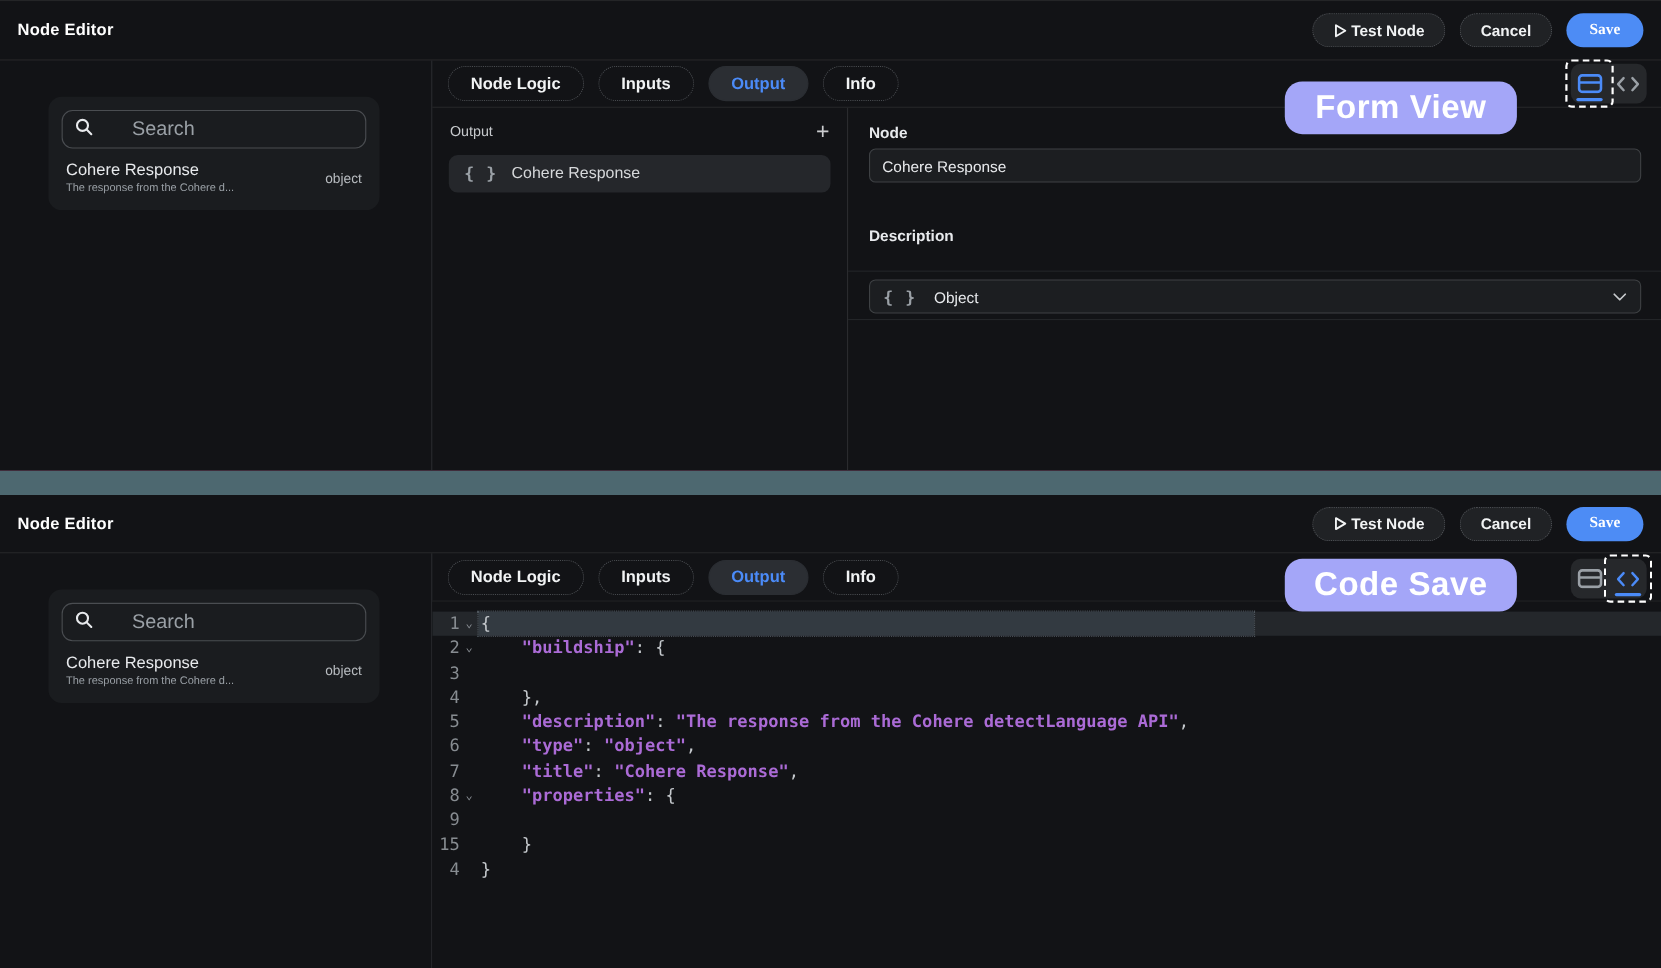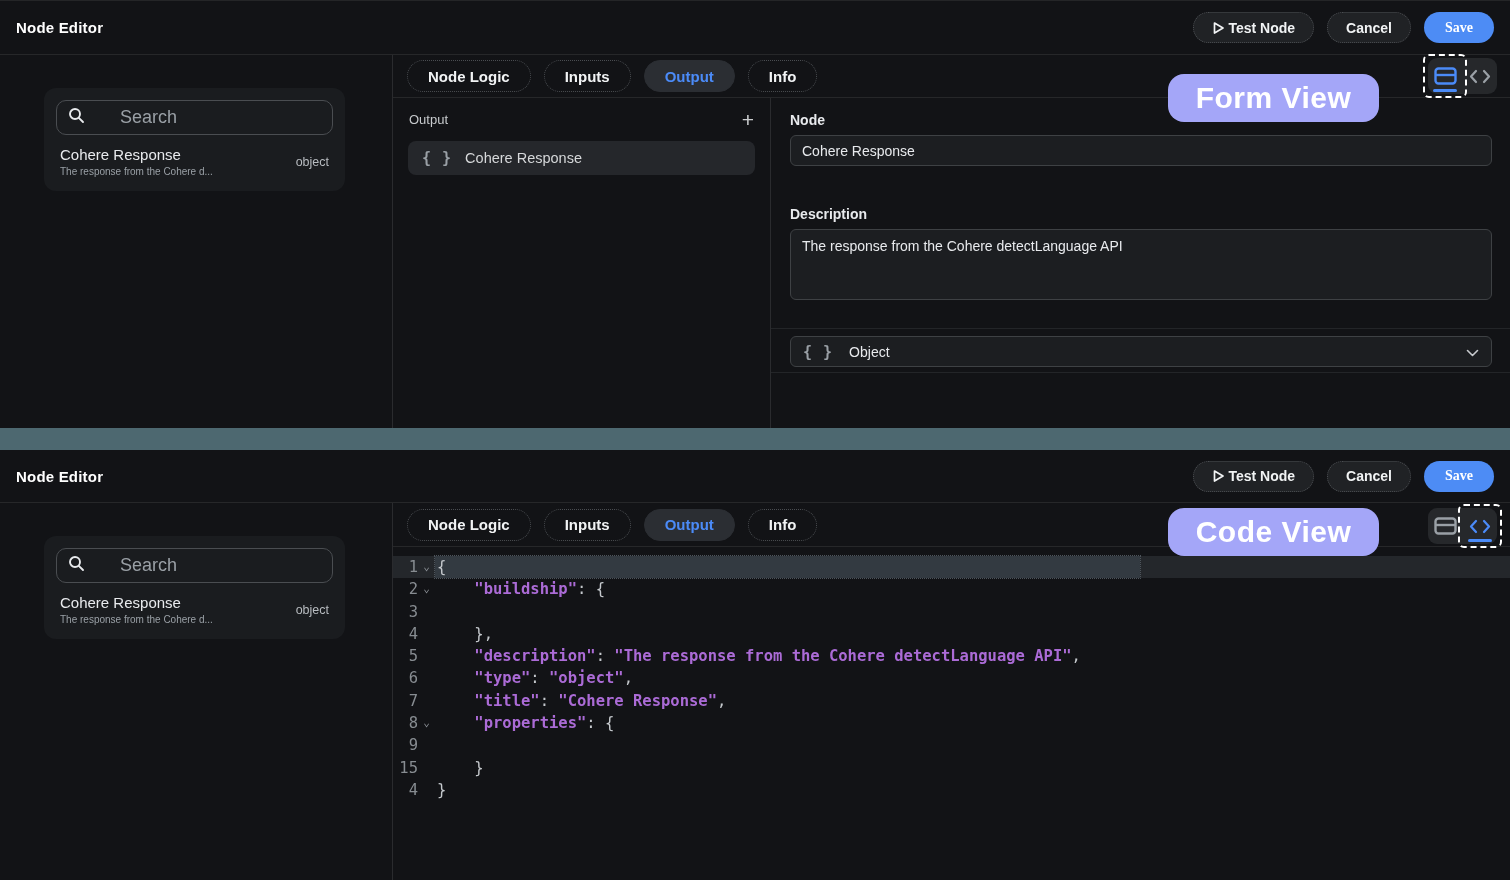--- a/index.html
+++ b/index.html
@@ -153,21 +153,20 @@
               <span class="braces">{ }</span>
               <span class="output-item-label">Cohere Response</span>
             </div>
           </div>
 
           <div class="form-panel">
             <div class="f-heading">Node</div>
             <input class="f-input" type="text" value="Cohere Response" style="">
 
             <div class="f-heading f-heading-2">Description</div>
-            <textarea class="f-textarea" style="">The response from the Cohere detectLanguage API</textarea>
 
             <hr class="f-sep">
 
             <div class="f-select">
               <span class="braces">{ }</span>
               <span class="sel-label">Object</span>
               <span class="chev">
                 <svg width="13" height="8" viewBox="0 0 13 8">
                     <path d="M1.5 1.5 L6.5 6.5 L11.5 1.5" fill="none" stroke="#c7cacd" stroke-width="1.6" stroke-linecap="round" stroke-linejoin="round"></path>
                   </svg>
@@ -308,21 +307,21 @@
               <div class="cl">
                 <span class="ln">4</span>
                 <span class="fold"></span>
                 <span class="lc"><span class="tk-p">}</span></span>
               </div>
             </div>
         </div>
       </div>
     </div>
 
-    <div class="view-badge">Code View</div>
+    <div class="view-badge">Code Save</div>
 
     <div class="view-toggle">
       <div class="vt-slot">
         <svg width="23" height="18" viewBox="0 0 23 18">
             <rect x="1.5" y="1.5" width="20" height="15" rx="3" fill="none" stroke="#9aa0a6" stroke-width="2.4"></rect>
             <line x1="1.5" y1="8" x2="21.5" y2="8" stroke="#9aa0a6" stroke-width="2.4"></line>
           </svg>
       </div>
       <div class="vt-slot">
         <svg width="22" height="15" viewBox="0 0 22 15">

